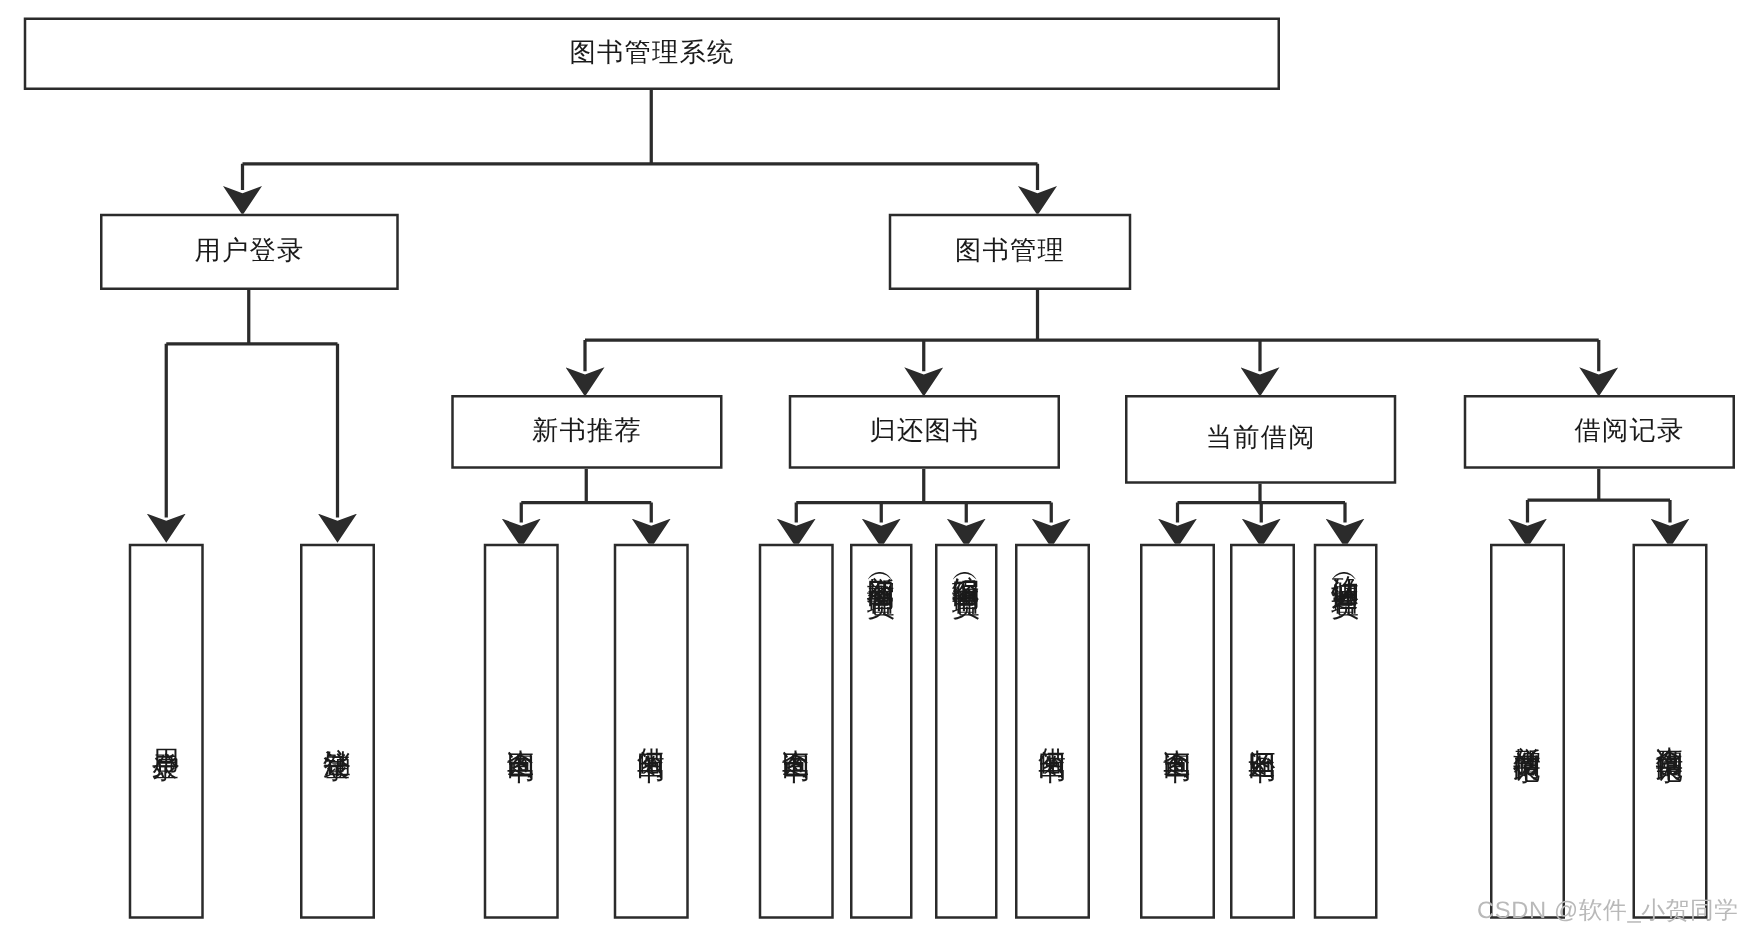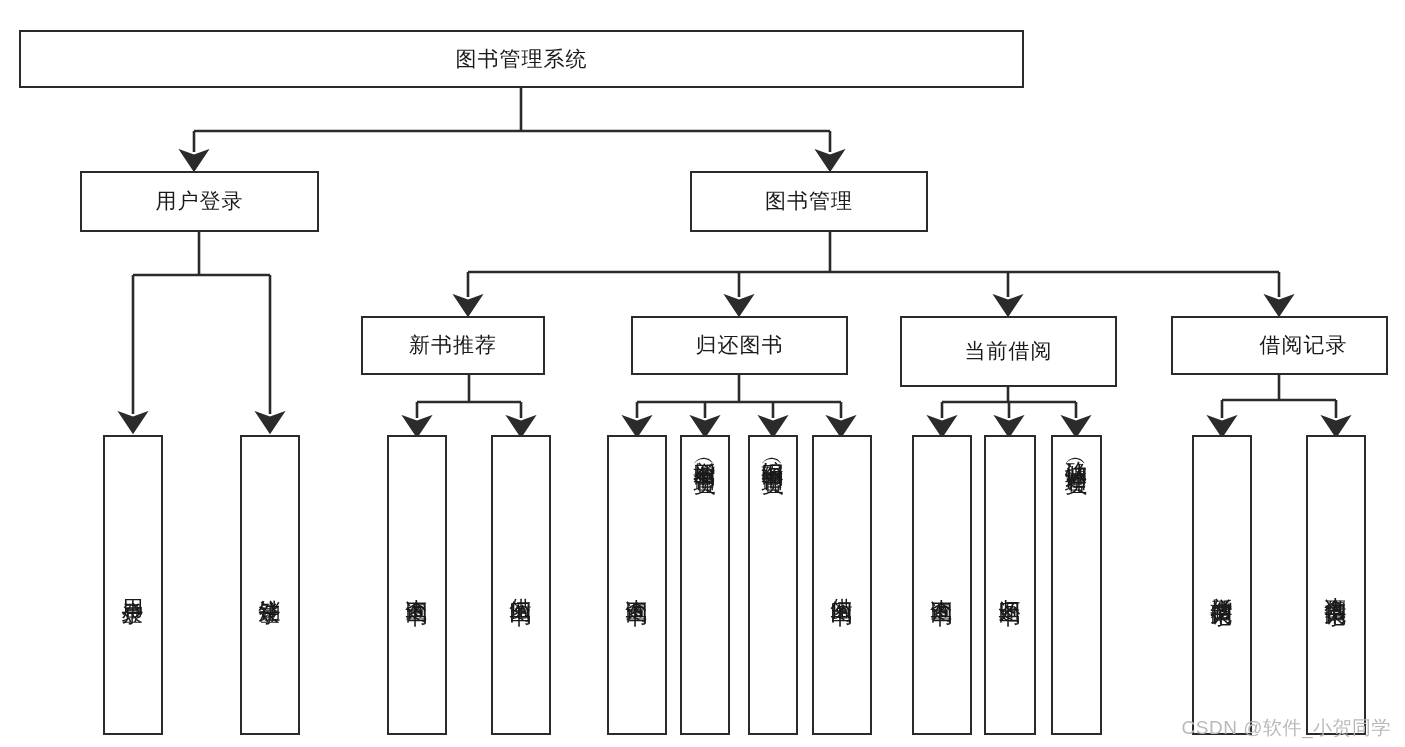--- a/index.html
+++ b/index.html
@@ -116,32 +116,32 @@
       <path d="M1009,402 L1009,418" marker-end="url(#arrow)"></path>
       <path d="M1076,402 L1076,418" marker-end="url(#arrow)"></path>
 
       <path d="M1279,375 L1279,400"></path>
       <path d="M1222,400 L1336,400"></path>
       <path d="M1222,400 L1222,418" marker-end="url(#arrow)"></path>
       <path d="M1336,400 L1336,418" marker-end="url(#arrow)"></path>
     </g>
   </svg>
 
-  <div class="node" style="left:19px; top:14px; width:1005px; height:58px;margin-top:16px;">
+  <div class="node" style="left:19px; top:14px; width:1005px; height:58px;">
     <span class="lbl">图书管理系统</span>
   </div>
 
   <div class="node" style="left:80px; top:171px; width:239px; height:61px;">
     <span class="lbl">用户登录</span>
   </div>
-  <div class="node" style="left:690px; top:171px; width:238px; height:61px;text-align:center;">
+  <div class="node" style="left:711px; top:171px; width:194px; height:61px;text-align:center;">
     <span class="lbl">图书管理</span>
   </div>
 
-  <div class="node" style="left:361px; top:316px; width:184px; height:59px;">
+  <div class="node" style="left:361px; top:316px; width:217px; height:59px;">
     <span class="lbl">新书推荐</span>
   </div>
   <div class="node" style="left:631px; top:316px; width:217px; height:59px;">
     <span class="lbl">归还图书</span>
   </div>
   <div class="node" style="left:900px; top:316px; width:217px; height:71px;">
     <span class="lbl">当前借阅</span>
   </div>
   <div class="node" style="left:1171px; top:316px; width:217px; height:59px;padding-left:48px;">
     <span class="lbl">借阅记录</span>

